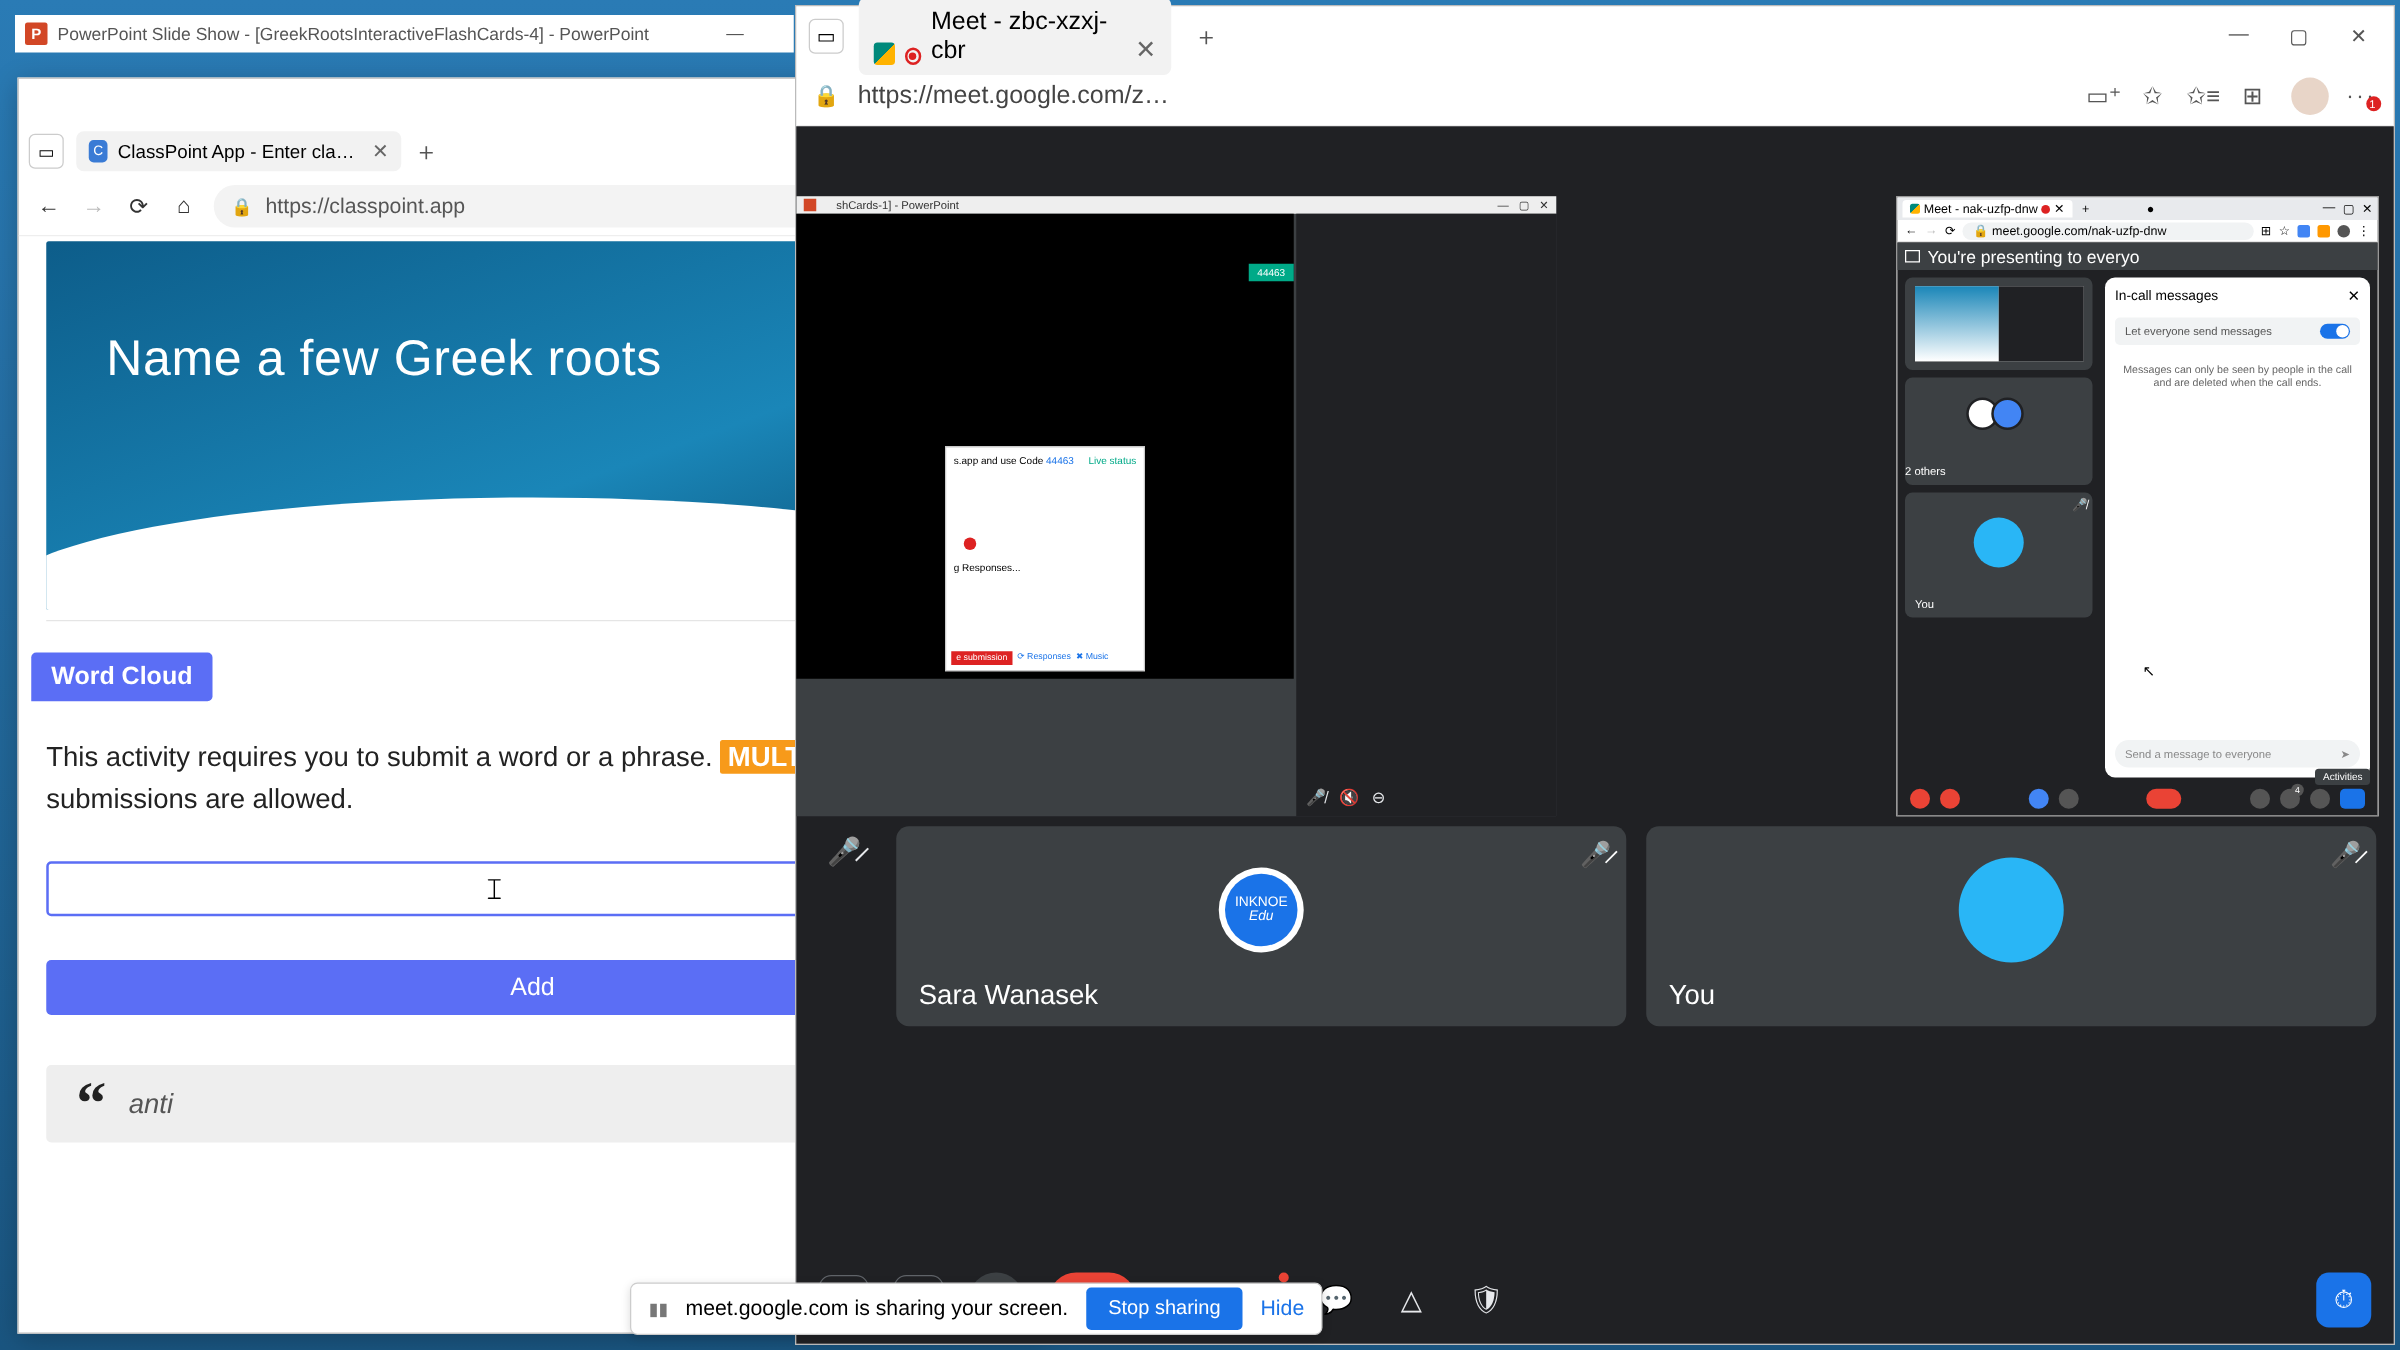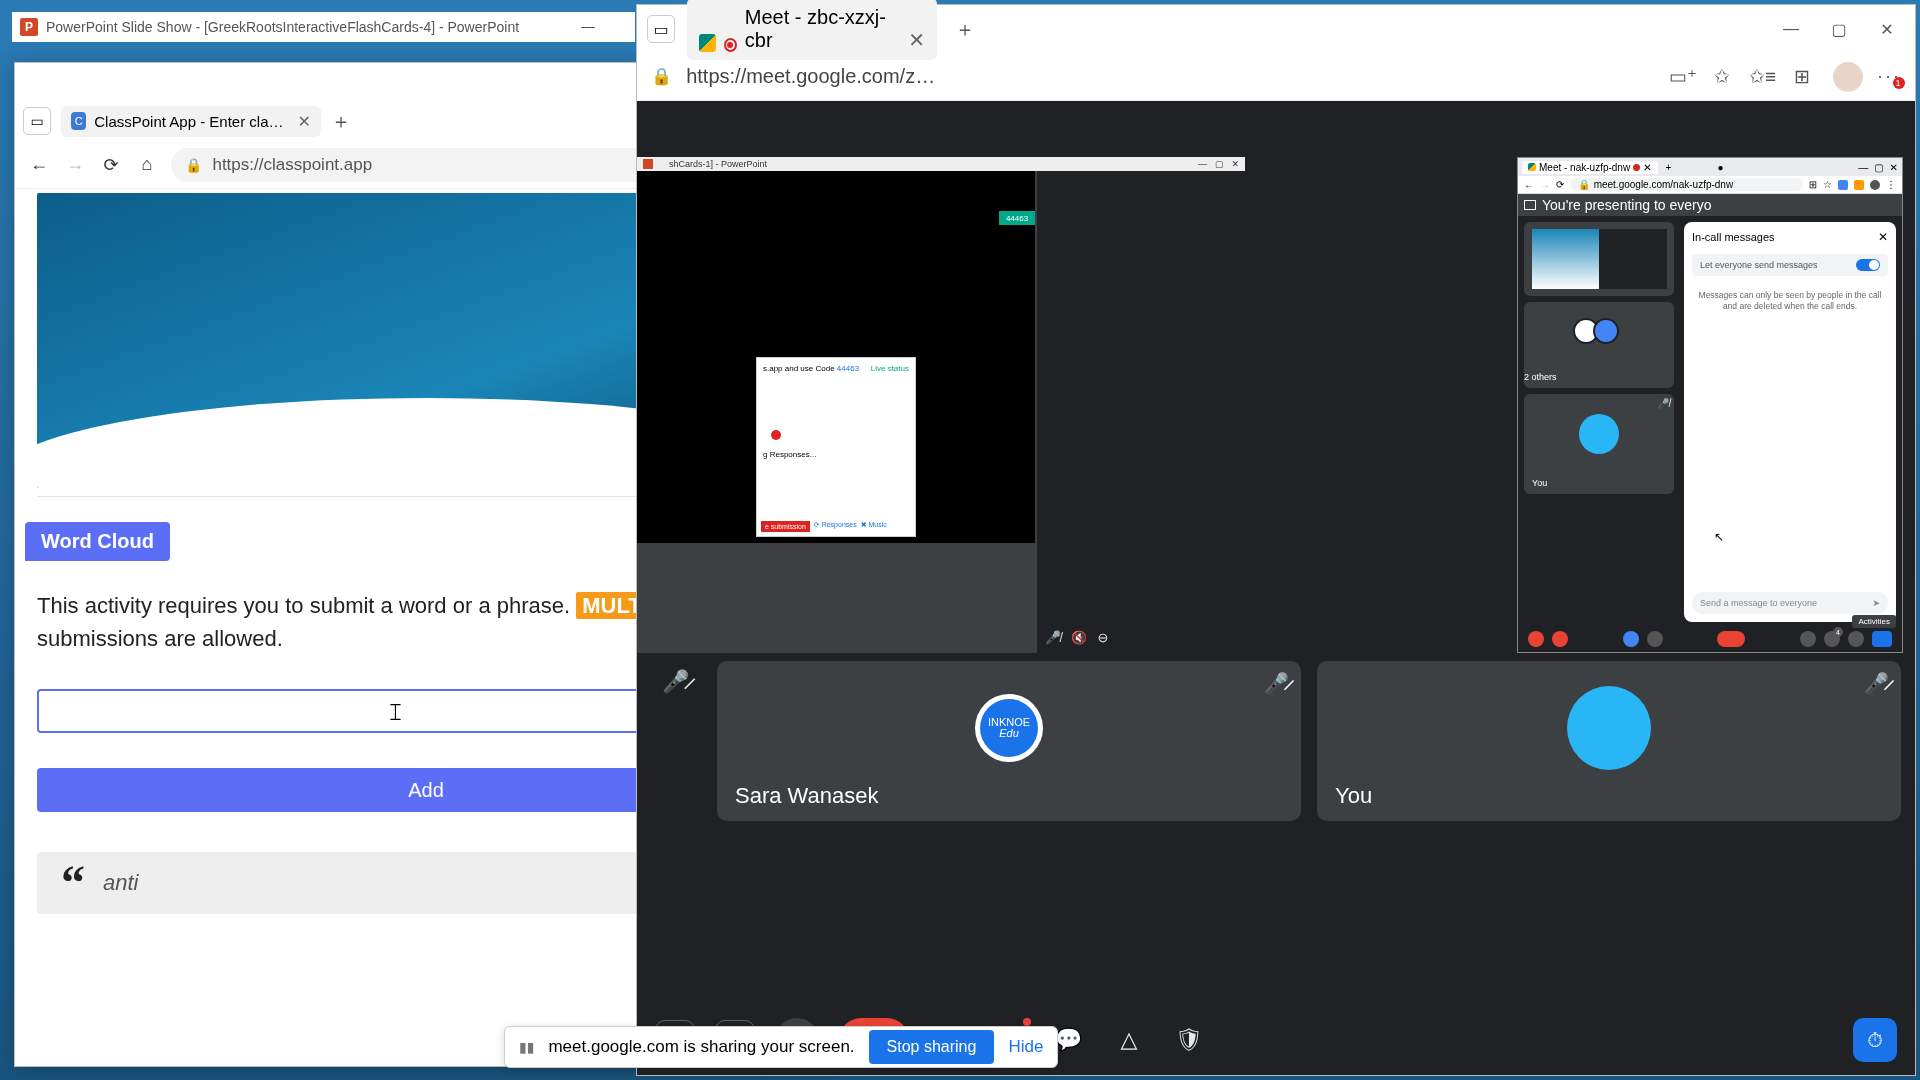--- a/index.html
+++ b/index.html
@@ -189,20 +189,21 @@
       <span style="margin-left:auto">✩</span>
     </div>
     <span class="tool-ico">✩≡</span>
     <span class="tool-ico">⊞</span>
     <div class="avatar"></div>
     <span class="dots badge">···</span>
   </div>
 
   <div class="cp-content">
     <div class="cp-slide">
+      <div class="prompt">Name a few Greek roots</div>
       <div class="curve"></div>
     </div>
     <div style="height:18px; border-top:1px solid #e5e5e5; margin-top:8px;"></div>
     <span class="cp-badge">Word Cloud</span>
     <div class="cp-instruction">
       <span>This activity requires you to submit a word or a phrase. </span><span class="multi">MULTIPLE</span><span> submissions are allowed.</span>
     </div>
     <input class="cp-input" type="text" value="" style="">
     <span class="cp-input-caret">𝙸</span>
     <button class="cp-add">Add</button>

